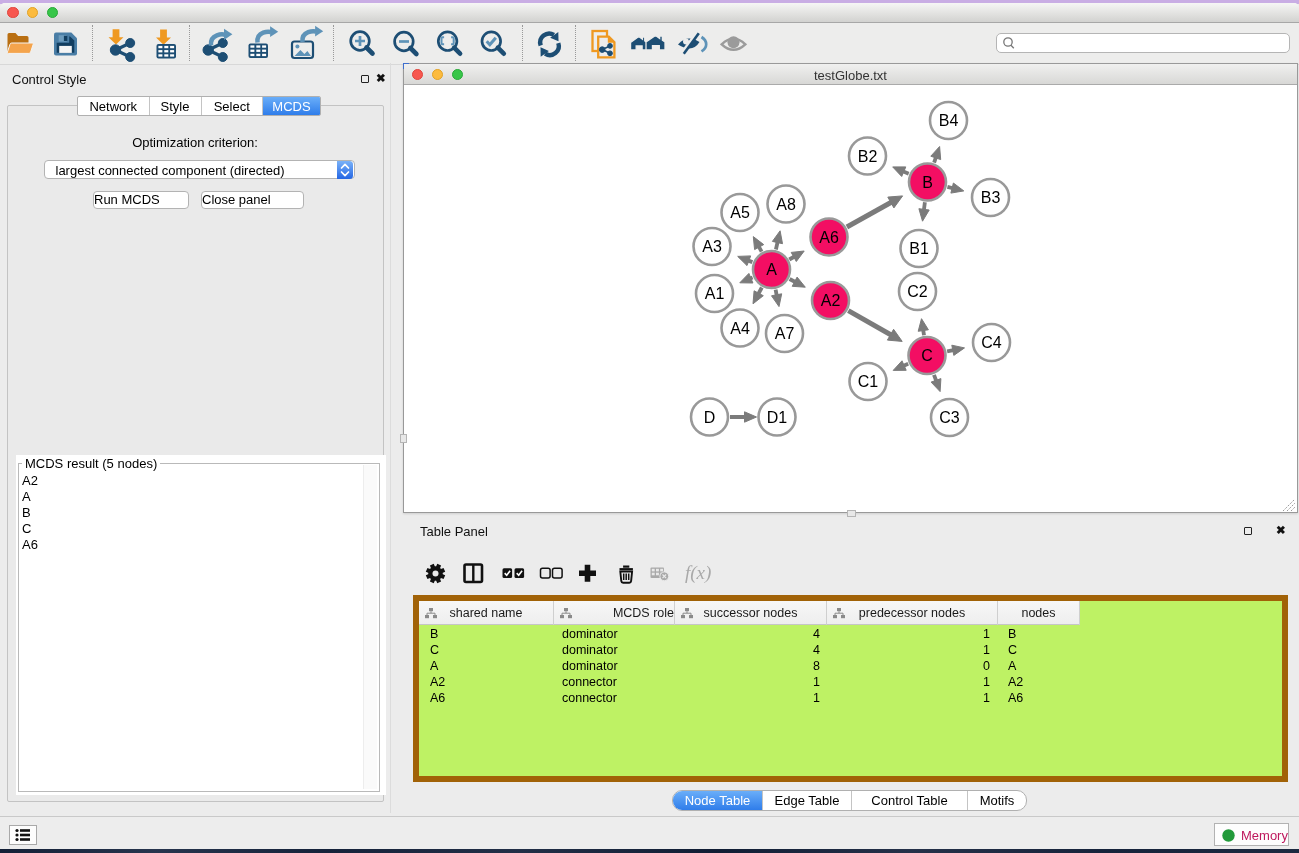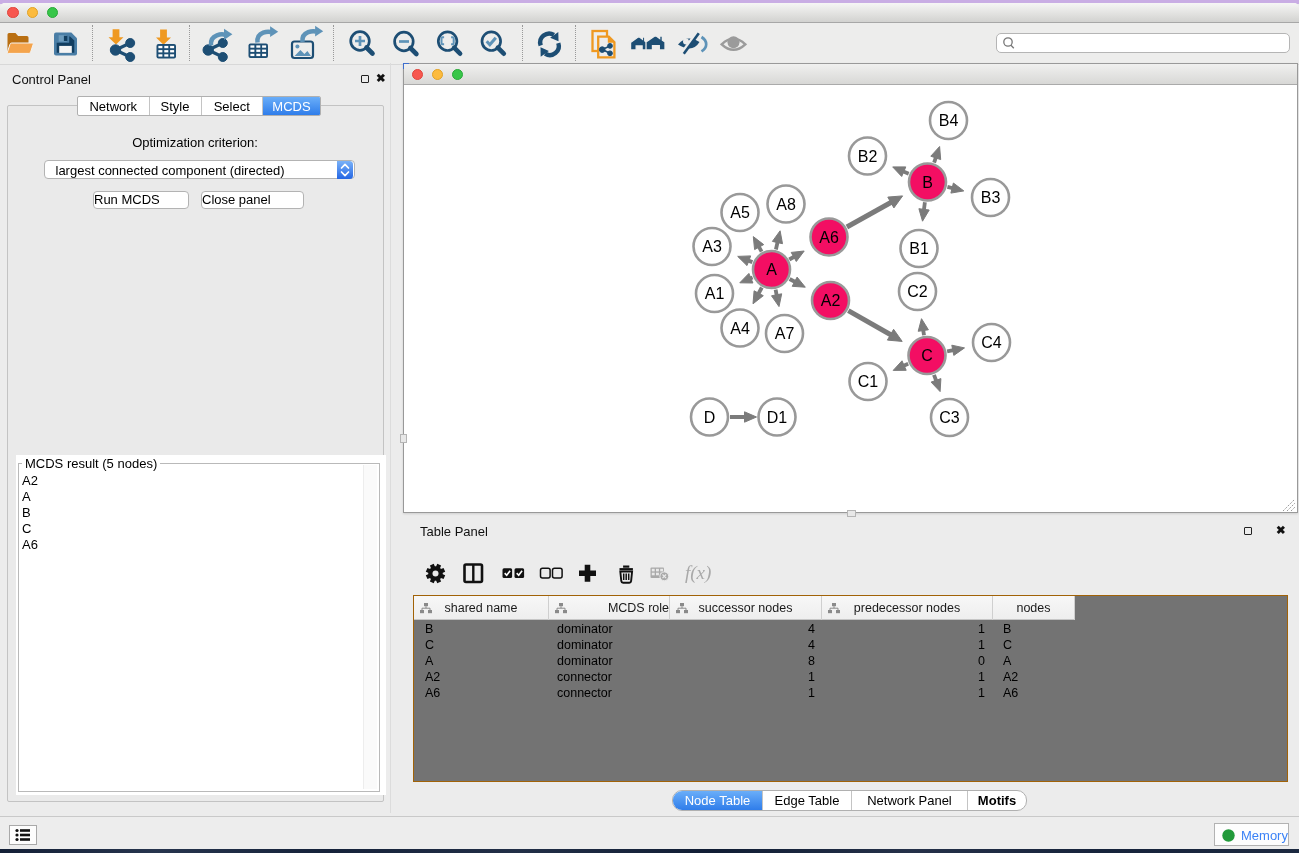--- a/index.html
+++ b/index.html
@@ -47,37 +47,37 @@
 #nw { left:403px; top:63px; width:895px; height:450px; background:#fff;
   border:1px solid #999; box-shadow:0 1px 2px rgba(0,0,0,0.12); }
 #nw-titlebar { position:absolute; left:0; top:0; right:0; height:21px;
   background:linear-gradient(#f0f0ef,#d8d8d6); border-bottom:1px solid #aaa; }
 #nw-titlebar .tl { position:absolute; width:11px; height:11px; border-radius:50%; top:5px; }
 #nw-title-text { width:100%; text-align:center; top:4px; font-size:13px; color:#333; }
 
 #tp { left:403px; top:518px; width:896px; height:294px; }
 #tp-title { left:17px; top:6px; font-size:13px; color:#111; }
 #tp-toolbar { left:14px; top:27px; width:868px; height:45px; }
-#tbl { left:10px; top:77px; width:875px; height:187px; background:#737373; border:1px solid #a16207; }
+#tbl { left:10px; top:77px; width:875px; height:187px; background:#bef264; border:6px solid #a16207; }
 #tbl-header { position:absolute; left:0; top:0; width:661px; height:24px;
   background:linear-gradient(#f7f7f7,#eeeeee); border-bottom:1px solid #c6c6c6; }
 .hcell { position:absolute; top:0; height:24px; border-right:1px solid #cfcfcf; font-size:12.5px;
   color:#1a1a1a; text-align:center; line-height:24px; }
 .rowtxt { position:absolute; font-size:12.5px; color:#000; height:16px; line-height:16px; }
 .num { text-align:right; }
 
 #bt { left:269px; top:272px; height:21px; display:flex; border:1px solid #b0b0b0; border-radius:10px; background:#fff; overflow:hidden; }
 #bt .tab { font-size:13px; color:#000; text-align:center; line-height:20px; border-right:1px solid #c4c4c4; }
 #bt .tab:last-child { border-right:none; }
 #bt .tab.sel { background:linear-gradient(#6aaef9,#2f7dea); color:#fff; }
 
 #status { top:816px; left:0; width:1299px; height:32.5px; background:#ededed; border-top:1px solid #c9c9c9; }
 #st-left { position:absolute; left:9px; top:8px; width:28px; height:19.5px; background:#fdfdfd; border:1px solid #a9a9a9; }
 #st-mem { position:absolute; left:1214px; top:6px; width:75px; height:23px; background:#fdfdfd; border:1px solid #b2b2b2;
-  font-size:13px; color:#3b82f6; }
+  font-size:13px; color:#be185d; }
 </style>
 </head>
 <body>
 <div class="abs" id="desk-top"></div>
 <div class="abs" id="app"></div>
 <div class="abs" id="desk-bottom"></div>
 <div class="abs" id="titlebar">
   <div class="tl" style="left:7px;background:#f7574f;border:0.5px solid #e0443c;"></div>
   <div class="tl" style="left:26.8px;background:#fcbb3e;border:0.5px solid #e2a225;"></div>
   <div class="tl" style="left:46.9px;background:#38c649;border:0.5px solid #29a939;"></div>
@@ -182,21 +182,21 @@
   <div class="sep" style="left:189px;"></div>
   <div class="sep" style="left:333px;"></div>
   <div class="sep" style="left:522px;"></div>
   <div class="sep" style="left:575px;"></div>
   <div id="search"><svg width="20" height="18" viewBox="0 0 20 18">
         <circle cx="11" cy="8" r="4.2" fill="none" stroke="#777" stroke-width="1.3"></circle>
         <line x1="14" y1="11.3" x2="16.8" y2="14.2" stroke="#777" stroke-width="1.3"></line>
       </svg></div>
 </div>
 <div class="abs" id="cp">
-  <div class="abs" id="cp-title">Control Panel</div>
+  <div class="abs" id="cp-title">Control Style</div>
   <div class="winbtn-sq" style="left:361px; top:12.5px;"></div>
   <div class="winbtn-x" style="left:376px; top:8px;">✖</div>
   <div class="abs" id="cp-pane"></div>
   <div class="abs" id="cp-tabs">
     <div class="tab" style="width:71.5px;">Network</div>
       <div class="tab" style="width:52px;">Style</div>
       <div class="tab" style="width:61.5px;">Select</div>
       <div class="tab sel" style="width:57px;">MCDS</div>
   </div>
   <div class="abs" id="cp-select">
@@ -223,20 +223,21 @@
   </div>
 </div>
 <div class="abs" id="nw">
   <svg class="abs" style="left:-1px;top:-1px;" width="6" height="6" viewBox="0 0 6 6">
       <path d="M0 6 V0 H6" fill="none" stroke="#3f6fce" stroke-width="2.2"></path>
     </svg>
   <div id="nw-titlebar">
     <div class="tl" style="left:8px;background:#f7574f;border:0.5px solid #e0443c;"></div>
     <div class="tl" style="left:28px;background:#fcbb3e;border:0.5px solid #e2a225;"></div>
     <div class="tl" style="left:48px;background:#38c649;border:0.5px solid #29a939;"></div>
+    <div class="abs" id="nw-title-text">testGlobe.txt</div>
   </div>
   <svg class="abs" style="left:0;top:21px;" width="893" height="427" viewBox="404 85 893 427">
 <g stroke="#7b7b7b" fill="#7b7b7b" stroke-linecap="butt">
 <line x1="752.6" y1="277.5" x2="745.4" y2="280.5" stroke-width="3.8"></line>
 <polygon points="739.8,282.8 748.9,273.4 752.9,283.0"></polygon>
 <line x1="752.4" y1="262.1" x2="743.2" y2="258.6" stroke-width="3.8"></line>
 <polygon points="737.7,256.4 750.7,255.9 747.0,265.6"></polygon>
 <line x1="761.8" y1="287.5" x2="755.9" y2="298.5" stroke-width="3.8"></line>
 <polygon points="753.0,303.8 754.1,290.8 763.3,295.7"></polygon>
 <line x1="761.6" y1="251.6" x2="756.2" y2="241.8" stroke-width="3.8"></line>
@@ -431,22 +432,22 @@
 <div class="rowtxt" style="left:11px;top:89px;">A6</div>
 <div class="rowtxt" style="left:143px;top:89px;">connector</div>
 <div class="rowtxt num" style="left:256px;top:89px;width:145px;">1</div>
 <div class="rowtxt num" style="left:408px;top:89px;width:163px;">1</div>
 <div class="rowtxt" style="left:589px;top:89px;">A6</div>
 
   </div>
   <div class="abs" id="bt">
     <div class="tab sel" style="width:90px;">Node Table</div>
       <div class="tab" style="width:89px;">Edge Table</div>
-      <div class="tab" style="width:116px;">Network Panel</div>
-      <div class="tab" style="width:58px;font-weight:bold;">Motifs</div>
+      <div class="tab" style="width:116px;">Control Table</div>
+      <div class="tab" style="width:58px;">Motifs</div>
   </div>
 </div>
 <div class="abs" id="status">
   <div id="st-left"><svg width="26" height="17" viewBox="0 0 26 17">
         <g fill="#111">
           <circle cx="7" cy="4.5" r="1.6"></circle>
           <rect x="10" y="3.2" width="10" height="2.6"></rect>
           <circle cx="7" cy="9" r="1.6"></circle>
           <rect x="10" y="7.7" width="10" height="2.6"></rect>
           <circle cx="7" cy="13.5" r="1.6"></circle>

